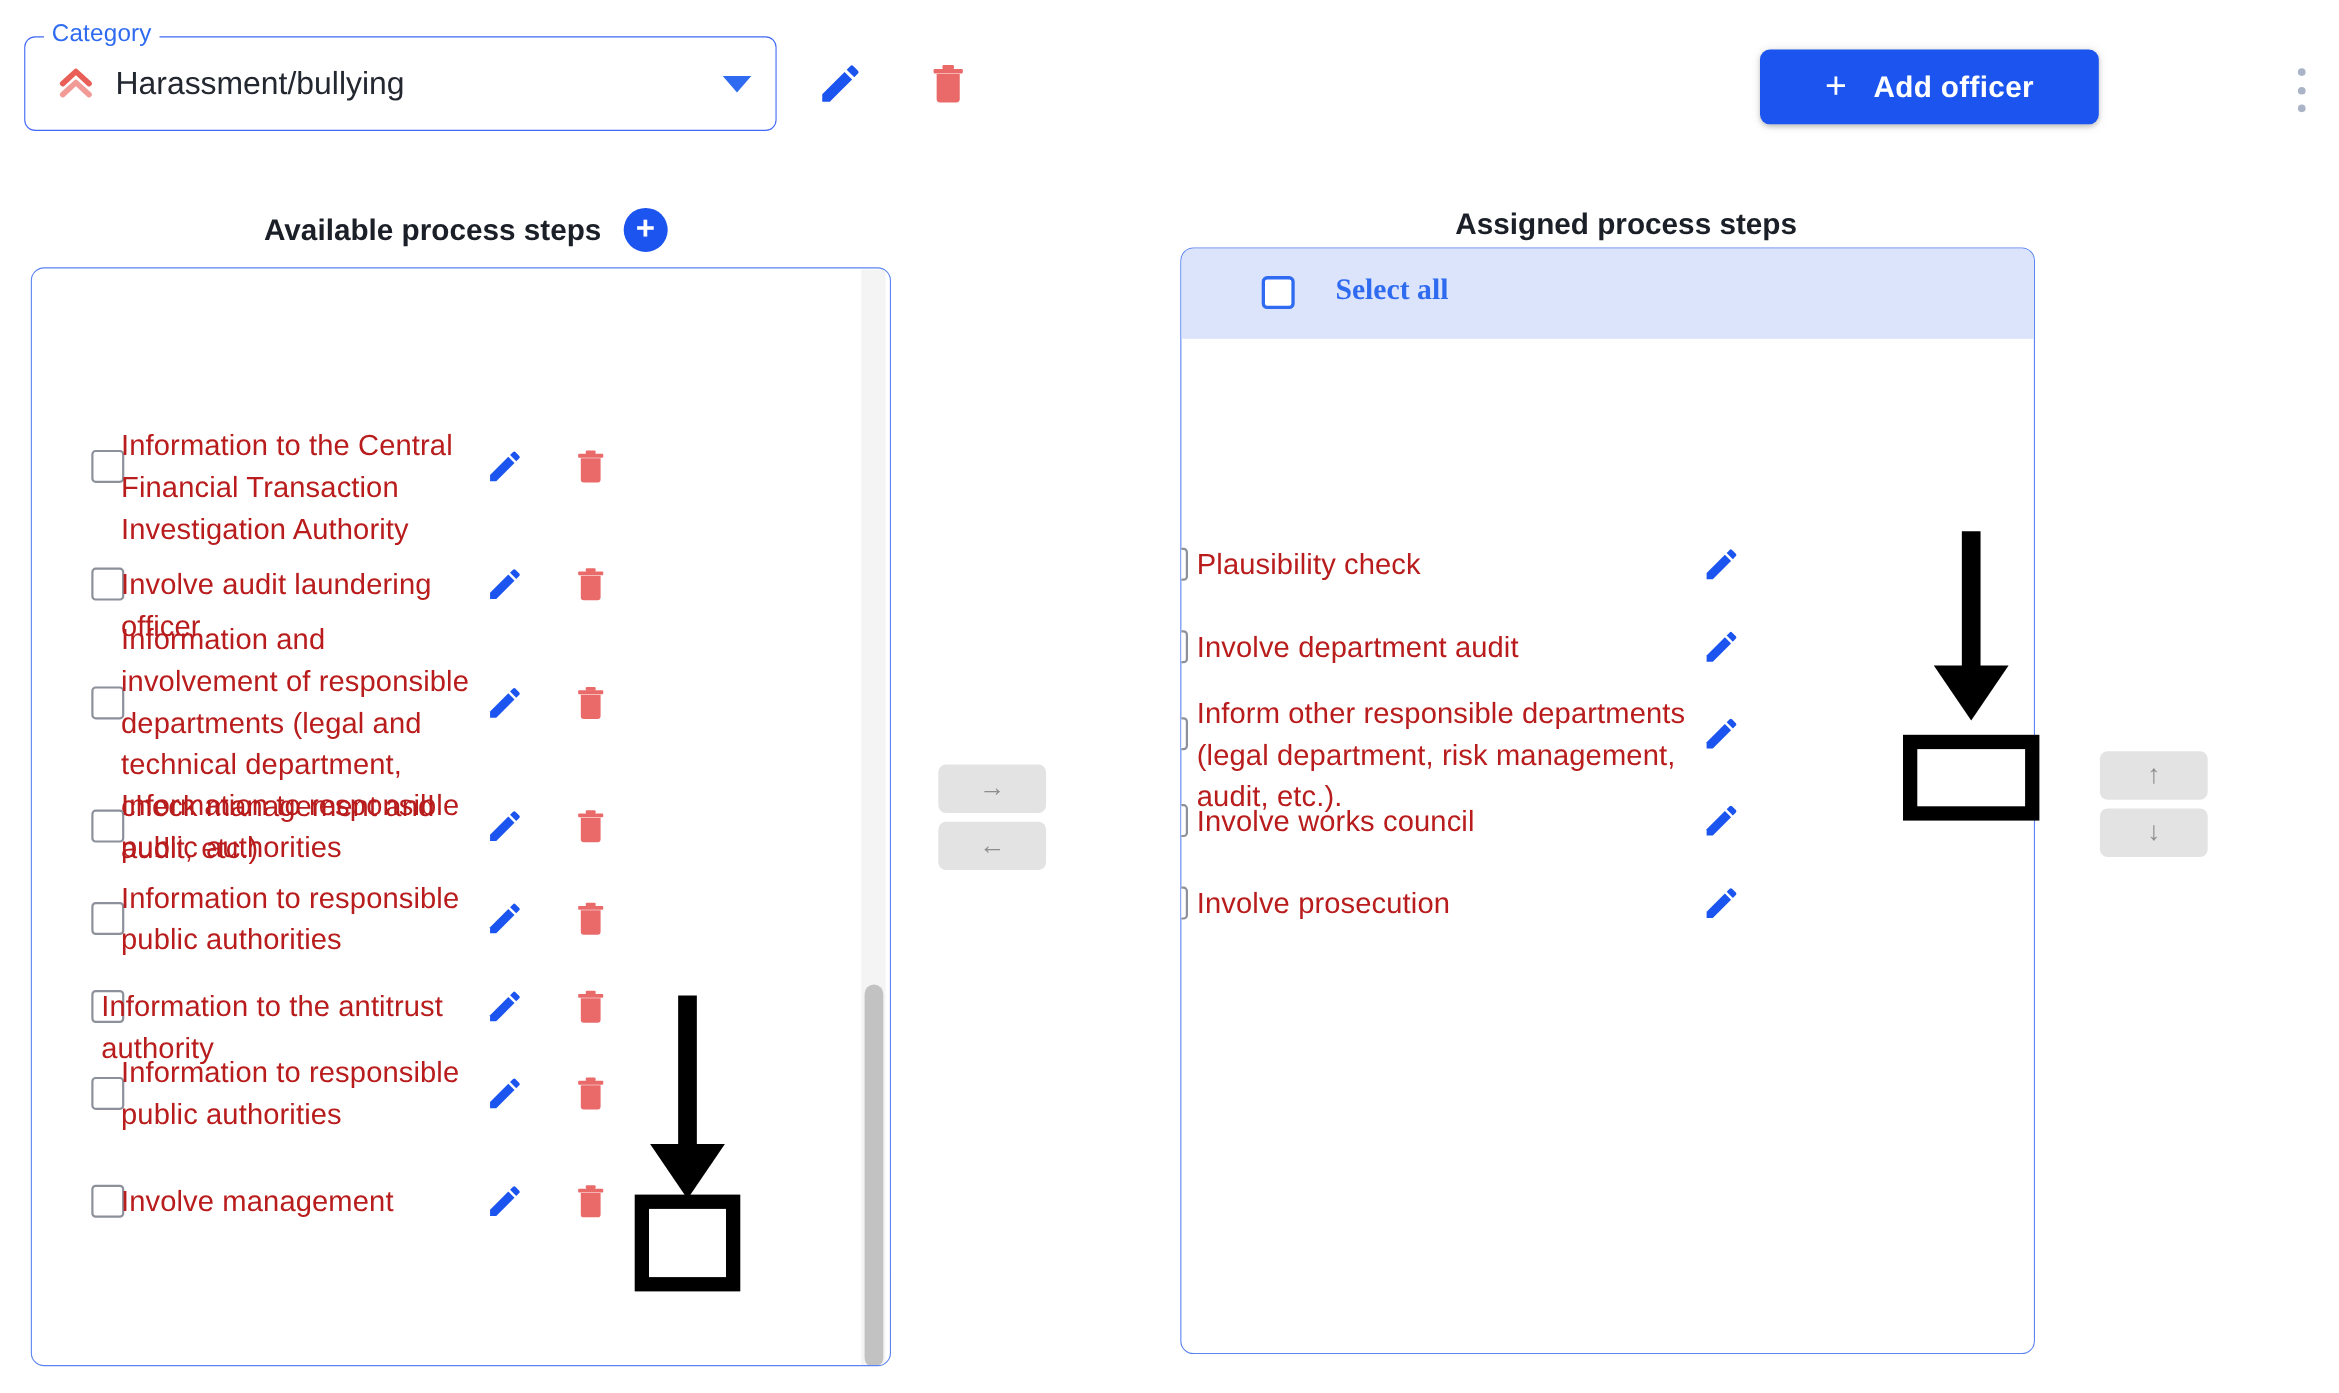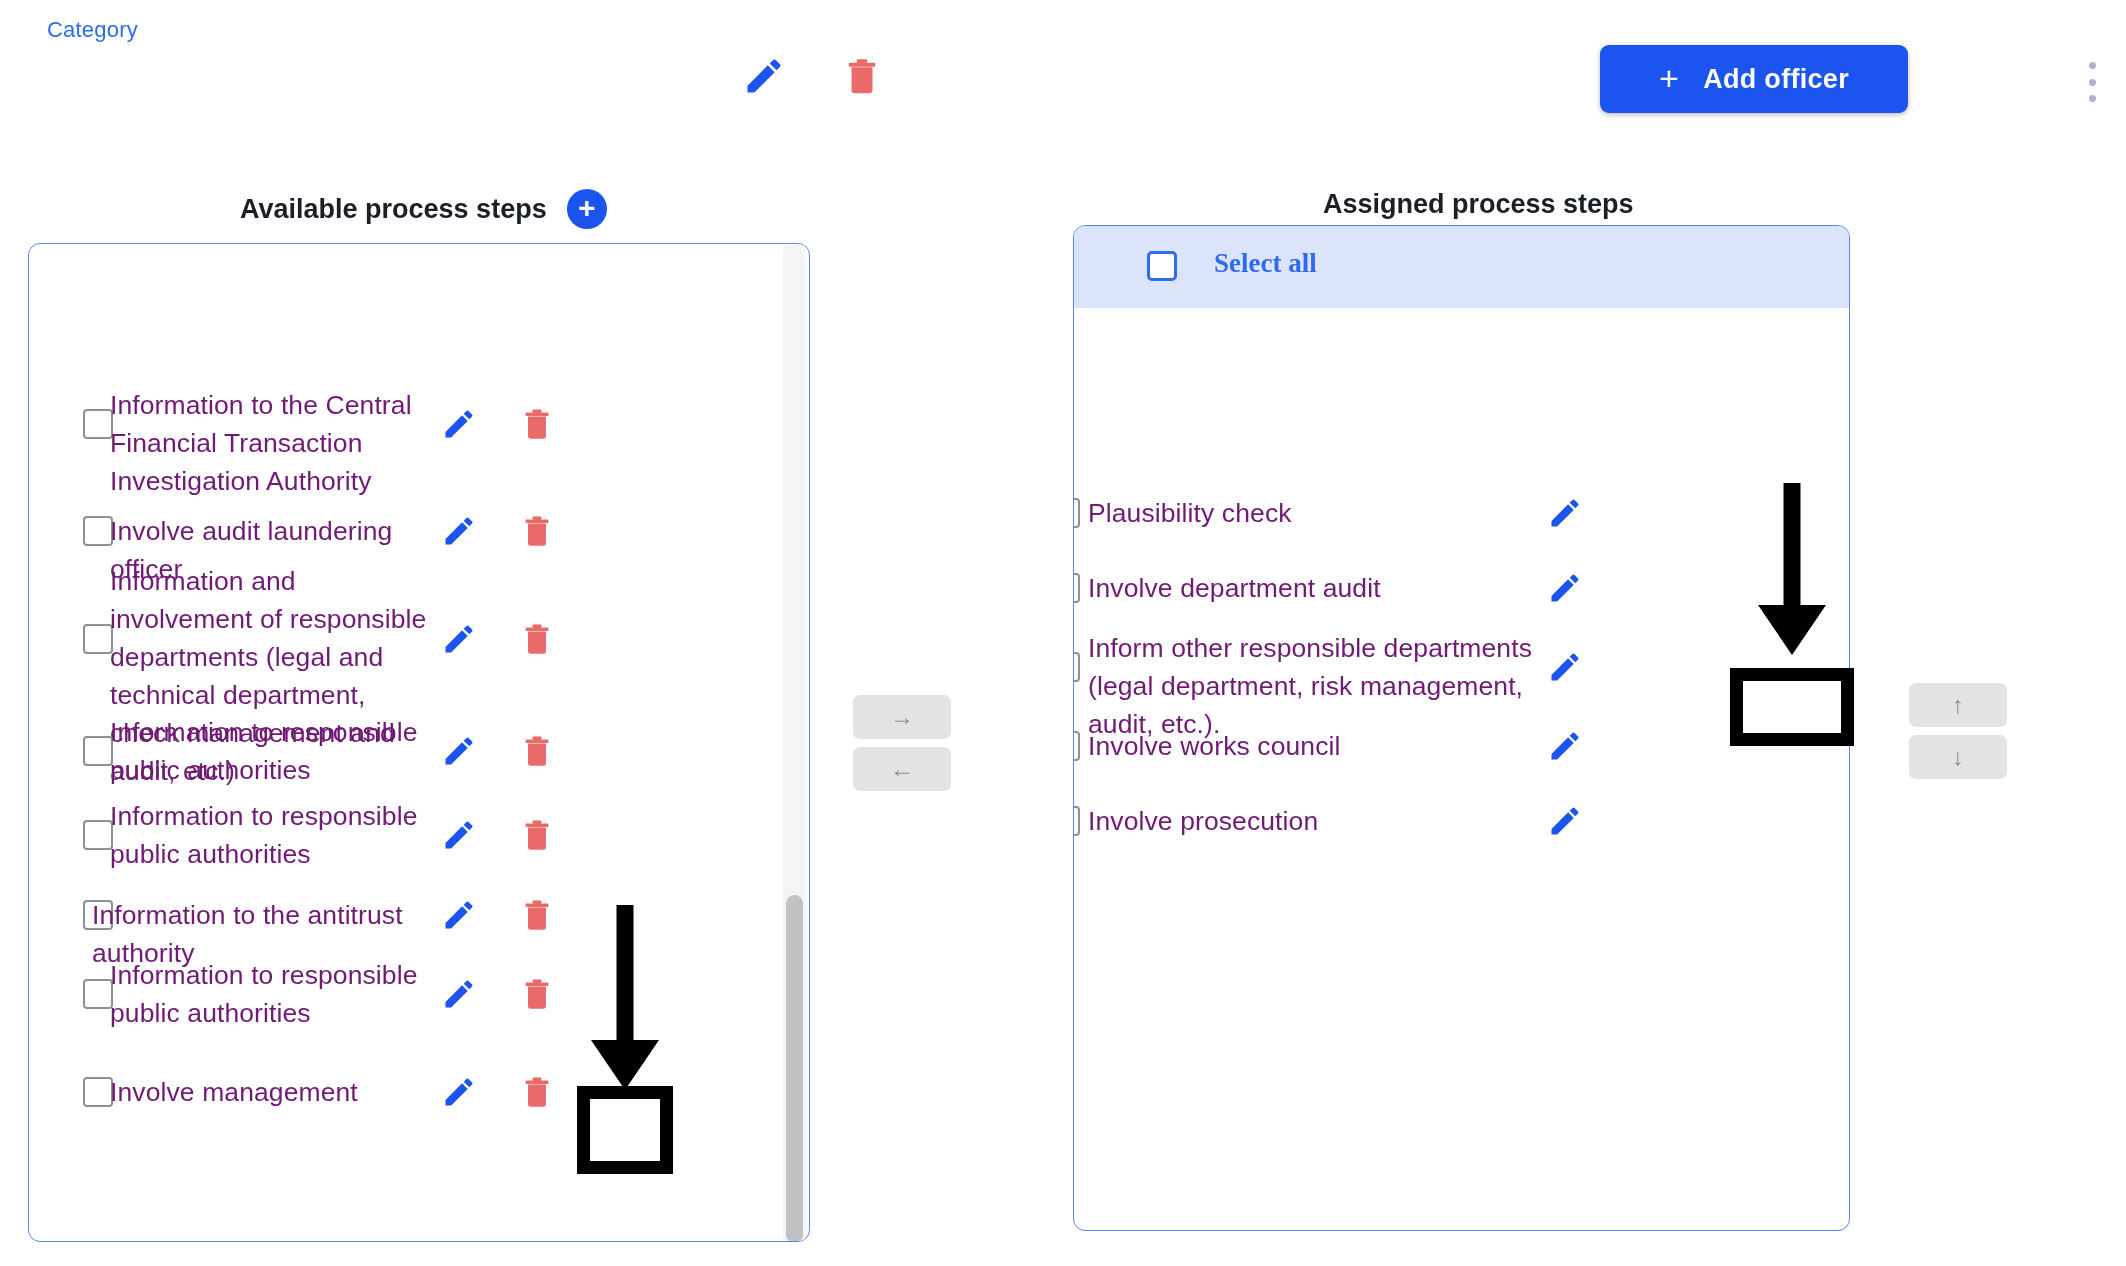--- a/index.html
+++ b/index.html
@@ -104,21 +104,21 @@
     position: absolute;
     width: 30px; height: 30px;
     border: 2.4px solid #8b909a;
     border-radius: 4px;
     background: #fff; cursor: pointer;
   }
   .cb.blue { border-color: #2f6bf0; border-width: 3px; border-radius: 5px; }
 
   .row-label {
     position: absolute;
-    font-size: 26.5px; color: #701a75;
+    font-size: 26.5px; color: #b91c1c;
     line-height: 38px;
     letter-spacing: .1px;
   }
 
   .pencil, .trash { position: absolute; cursor: pointer; }
 
   
   .select-all {
     position: absolute; left: 0; top: 0;
     width: 100%; height: 82px;
@@ -162,20 +162,30 @@
   .box-left  { left: 577px;  top: 1086px; width: 96px;  height: 88px; }
   .box-right { left: 1730px; top: 668px;  width: 124px; height: 78px; }
 </style>
 </head>
 <body>
 
 <div class="page">
 
   <div class="topbar">
 
+    <div class="category-field">
+      <span class="cat-icon">
+        <svg width="40" height="40" viewBox="0 0 40 40">
+          <path d="M8 20 L20 9 L32 20" fill="none" stroke="#e8564f" stroke-width="5" stroke-linecap="round" stroke-linejoin="round" opacity="0.95"></path>
+          <path d="M8 30 L20 19 L32 30" fill="none" stroke="#f08a84" stroke-width="5" stroke-linecap="round" stroke-linejoin="round" opacity="0.85"></path>
+        </svg>
+      </span>
+      <span class="category-value">Harassment/bullying</span>
+      <span class="caret-down"></span>
+    </div>
     <span class="category-legend">Category</span>
 
     <span class="icon-btn cat-edit">
       <svg width="44" height="44" viewBox="0 0 24 24">
         <path d="M3 17.25V21h3.75L17.81 9.94l-3.75-3.75L3 17.25z" fill="#1b54ef"></path>
         <path d="M20.71 7.04a1 1 0 0 0 0-1.41l-2.34-2.34a1 1 0 0 0-1.41 0l-1.83 1.83 3.75 3.75 1.83-1.83z" fill="#1b54ef"></path>
       </svg>
     </span>
 
     <span class="icon-btn cat-del">

